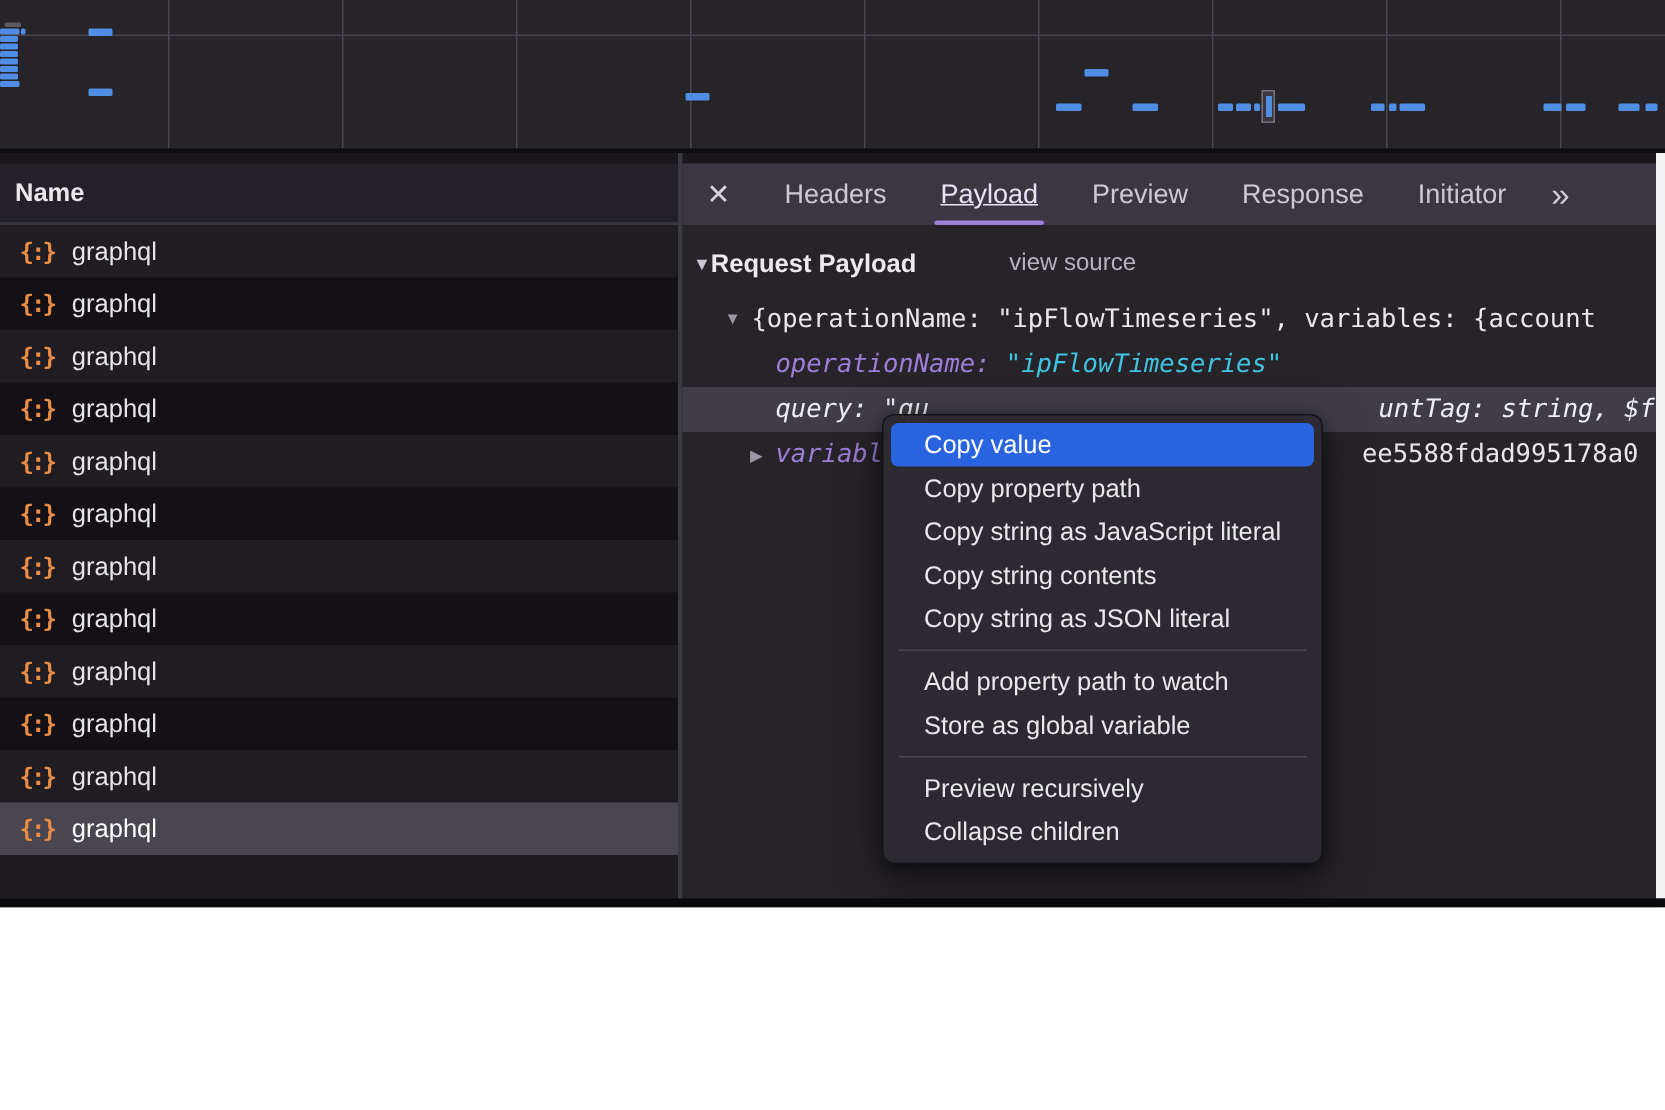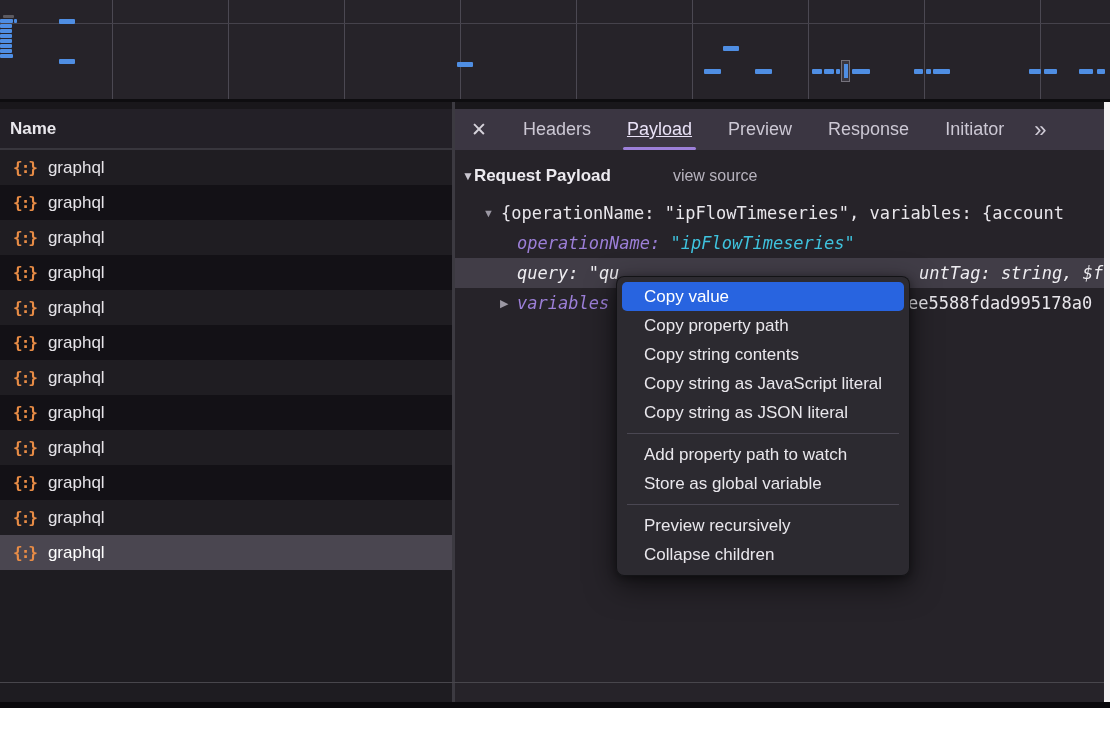--- a/index.html
+++ b/index.html
@@ -1,19 +1,19 @@
 <!DOCTYPE html>
 <html><head>
 <meta charset="utf-8">
 <style>
   * { margin:0; padding:0; box-sizing:border-box; }
   html,body { background:#ffffff; }
   body { font-family:"Liberation Sans", sans-serif; }
   #app {
-    position:relative; width:1110px; height:708px; overflow:hidden;
+    position:relative; width:1110px; height:605px; overflow:hidden;
     background:#262329; cursor:default; user-select:none;
   }
   
   #overview {
     position:absolute; left:0; top:0; width:1110px; height:102px;
     background:#262329; border-bottom:3px solid #0e0d10; overflow:hidden;
   }
   .gridline-v { position:absolute; top:0; bottom:0; width:1px; background:#4b4852; }
   .gridline-h { position:absolute; left:0; right:0; height:1px; background:#45424b; }
   .ov-bar { position:absolute; border-radius:1px; }
@@ -81,21 +81,21 @@
   #row-query .frag-right { left:464px; }
   #row-variables .tri { left:45px; }
   #row-variables .frag-right { left:453px; }
   
   #footer-line { position:absolute; left:0; right:0; top:682px; height:1px; background:#48464c; }
   #footer { position:absolute; left:0; right:0; top:683px; bottom:6px; background:transparent; }
   #bottom-strip { position:absolute; left:0; right:0; bottom:0; height:6px; background:#0a090c; z-index:30; }
   #right-sliver { position:absolute; right:0; top:102px; bottom:6px; width:6px; background:#f4f3f4; z-index:25; }
   
   #context-menu {
-    position:absolute; left:616px; top:276px; width:294px; z-index:40;
+    position:absolute; left:588px; top:276px; width:294px; z-index:40;
     background:rgba(44,42,49,0.97); border:1px solid rgba(10,10,12,0.7);
     border-radius:8px; padding:5px 0 6px 0;
     box-shadow:0 10px 30px rgba(0,0,0,0.55), 0 2px 8px rgba(0,0,0,0.4);
     color:#e9e7ec; font-size:17px;
   }
   .menu-item { height:29px; display:flex; align-items:center; padding-left:22px; margin:0 5px; border-radius:5px; }
   .menu-item.highlight { background:#2864e0; color:#ffffff; }
   .menu-sep { height:1px; background:#4a4752; margin:6px 10px; }
 </style>
 </head>
@@ -249,22 +249,22 @@
   </div>
 
   <div id="footer-line"></div>
   <div id="footer"></div>
   <div id="right-sliver"></div>
   <div id="bottom-strip"></div>
 
   <div id="context-menu">
       <div class="menu-item highlight">Copy value</div>
       <div class="menu-item">Copy property path</div>
+      <div class="menu-item">Copy string as JavaScript literal</div>
       <div class="menu-item">Copy string contents</div>
-      <div class="menu-item">Copy string as JavaScript literal</div>
       <div class="menu-item">Copy string as JSON literal</div>
       <div class="menu-sep"></div>
       <div class="menu-item">Add property path to watch</div>
       <div class="menu-item">Store as global variable</div>
       <div class="menu-sep"></div>
       <div class="menu-item">Preview recursively</div>
       <div class="menu-item">Collapse children</div>
     </div>
 
 </div>

